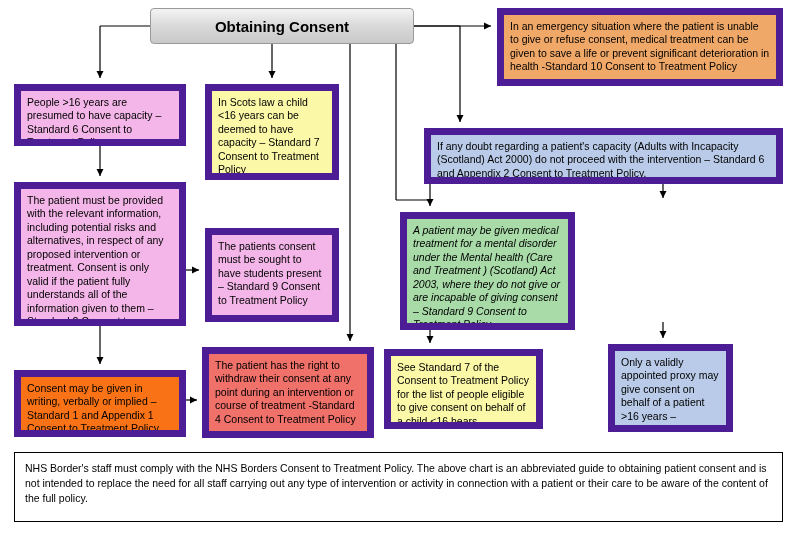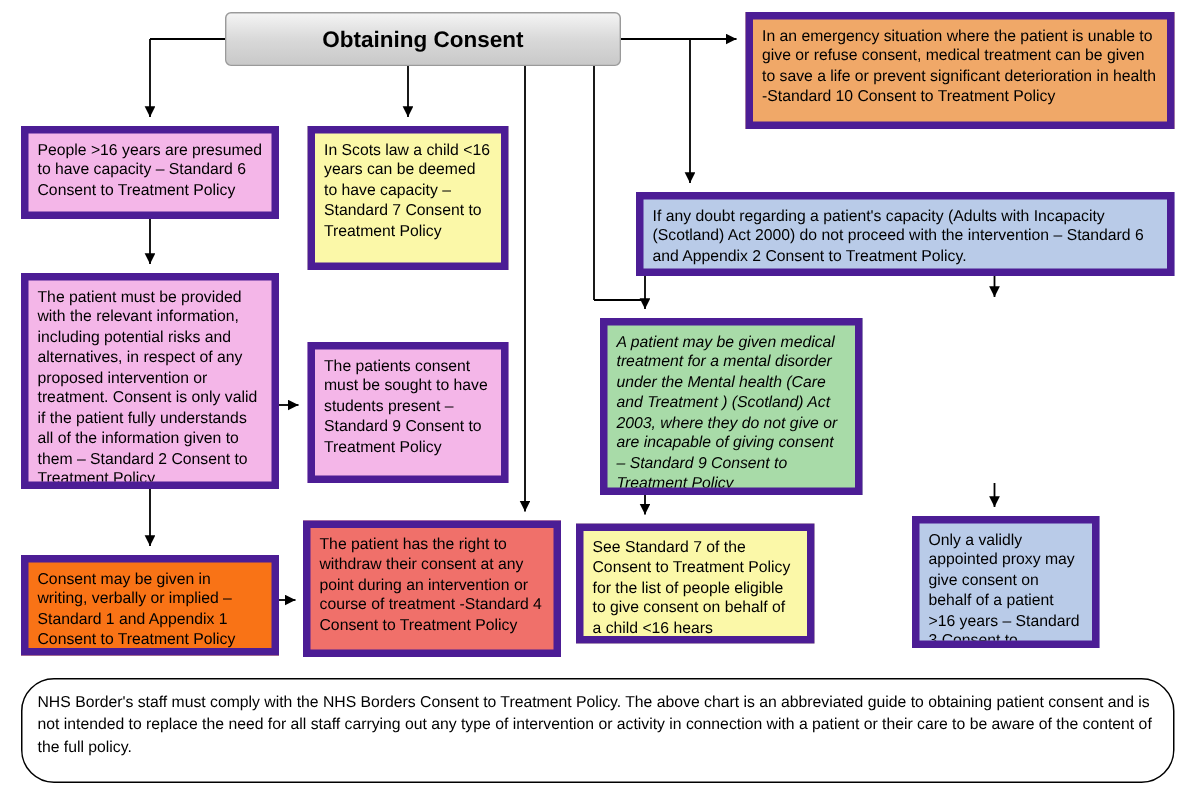--- a/index.html
+++ b/index.html
@@ -14,21 +14,21 @@
     position: relative;
     width: 799px;
     height: 536px;
     background: #ffffff;
     overflow: hidden;
     padding-left: 35px;
   }
   .box {
     position: absolute;
     box-sizing: border-box;
-    border: 5px solid #4c1d95;
+    border: 7px solid #4c1d95;
     font-size: 10.5px;
     line-height: 1.28;
     color: #000000;
     padding: 5px 6px;
     overflow: hidden;
   }
   .title-box {
     position: absolute;
     box-sizing: border-box;
     border: 1px solid #9a9a9a;
@@ -100,21 +100,21 @@
     <line x1="663" y1="322" x2="663" y2="338" stroke="#000" stroke-width="1.2" marker-end="url(#ah)"></line>
 
     <line x1="414" y1="26" x2="460" y2="26" stroke="#000" stroke-width="1.2"></line>
     <line x1="460" y1="26" x2="460" y2="122" stroke="#000" stroke-width="1.2" marker-end="url(#ah)"></line>
   </svg>
 
   <div class="title-box" id="title-box" style="left: 150px; top: 8px; width: 264px; height: 36px;">
     <span>Obtaining Consent</span>
   </div>
 
-  <div class="footer" style="left:14px; top:452px; width:769px; height:70px;border-radius:22px;">
+  <div class="footer" style="left:14px; top:452px; width:769px; height:70px;">
     <span>NHS Border's staff must comply with the NHS Borders Consent to Treatment Policy. The above chart is an abbreviated guide to obtaining patient consent and is not intended to replace the need for all staff carrying out any type of intervention or activity in connection with a patient or their care to be aware of the content of the full policy.</span>
   </div>
 
 <div class="box" style="left: 497px; top: 8px; width: 286px; height: 78px; background: rgb(240, 168, 104);"><span>In an emergency situation where the patient is unable to give or refuse consent, medical treatment can be given to save a life or prevent significant deterioration in health -Standard 10 Consent to Treatment Policy</span></div>
     <div class="box" style="left: 14px; top: 84px; width: 172px; height: 62px; background: rgb(244, 182, 232);"><span>People &gt;16 years are presumed to have capacity – Standard 6 Consent to Treatment Policy</span></div>
     <div class="box" style="left: 205px; top: 84px; width: 134px; height: 96px; background: rgb(251, 248, 168);"><span>In Scots law a child &lt;16 years can be deemed to have capacity – Standard 7 Consent to Treatment Policy</span></div>
     <div class="box" style="left: 424px; top: 128px; width: 359px; height: 56px; background: rgb(185, 203, 232);"><span>If any doubt regarding a patient's capacity (Adults with Incapacity (Scotland) Act 2000) do not proceed with the intervention – Standard 6 and Appendix 2 Consent to Treatment Policy.</span></div>
     <div class="box" style="left: 14px; top: 182px; width: 172px; height: 144px; background: rgb(244, 182, 232);"><span>The patient must be provided with the relevant information, including potential risks and alternatives, in respect of any proposed intervention or treatment.  Consent is only valid if the patient fully understands all of the information given to them – Standard 2 Consent to Treatment Policy</span></div>
     <div class="box" style="left: 400px; top: 212px; width: 175px; height: 118px; background: rgb(168, 219, 168); font-style: italic;"><span>A patient may be given medical treatment for a mental disorder under the Mental health (Care and Treatment ) (Scotland) Act 2003, where they do not give or are incapable of giving consent – Standard 9 Consent to Treatment Policy</span></div>
     <div class="box" style="left: 205px; top: 228px; width: 134px; height: 94px; background: rgb(244, 182, 232);"><span>The patients consent must be sought to have students present – Standard 9 Consent to Treatment Policy</span></div>

